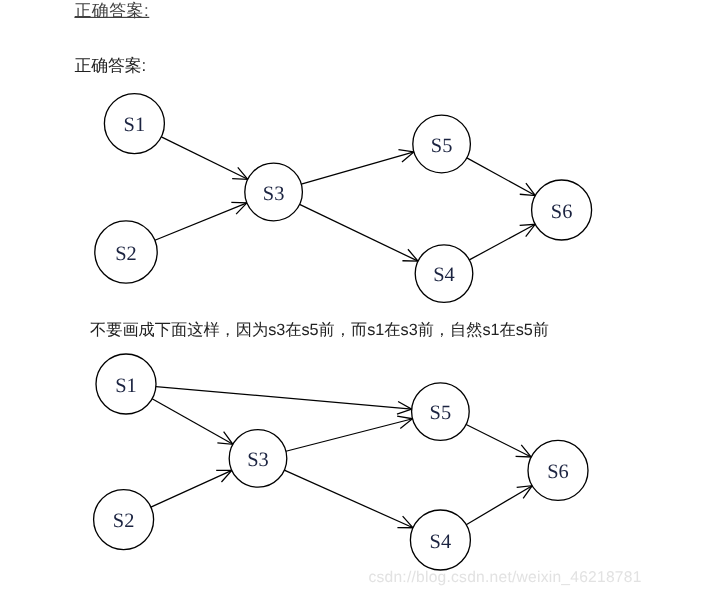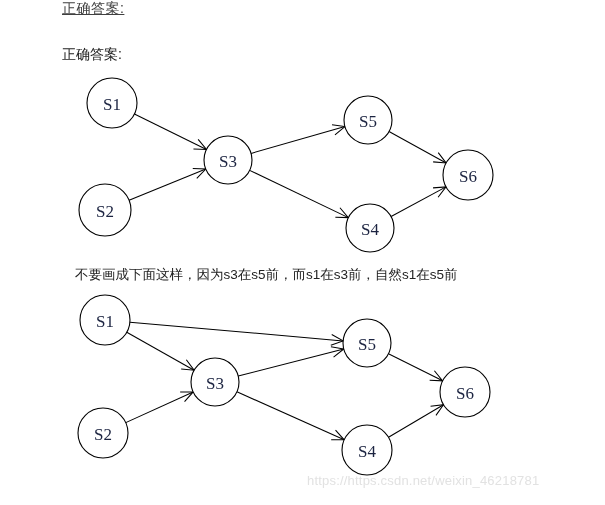--- a/index.html
+++ b/index.html
@@ -195,15 +195,15 @@
           <circle class="node-circle" cx="367" cy="450" r="25"></circle>
           <text class="node-label" x="367" y="451">S4</text>
         </g>
         <g>
           <circle class="node-circle" cx="465" cy="392" r="25"></circle>
           <text class="node-label" x="465" y="393">S6</text>
         </g>
       </g>
   </svg>
 
-  <div class="watermark">https://https.csdn.net/weixin_46218781</div>
+  <div class="watermark">csdn://blog.csdn.net/weixin_46218781</div>
 
 </div>
 
 </body></html>

